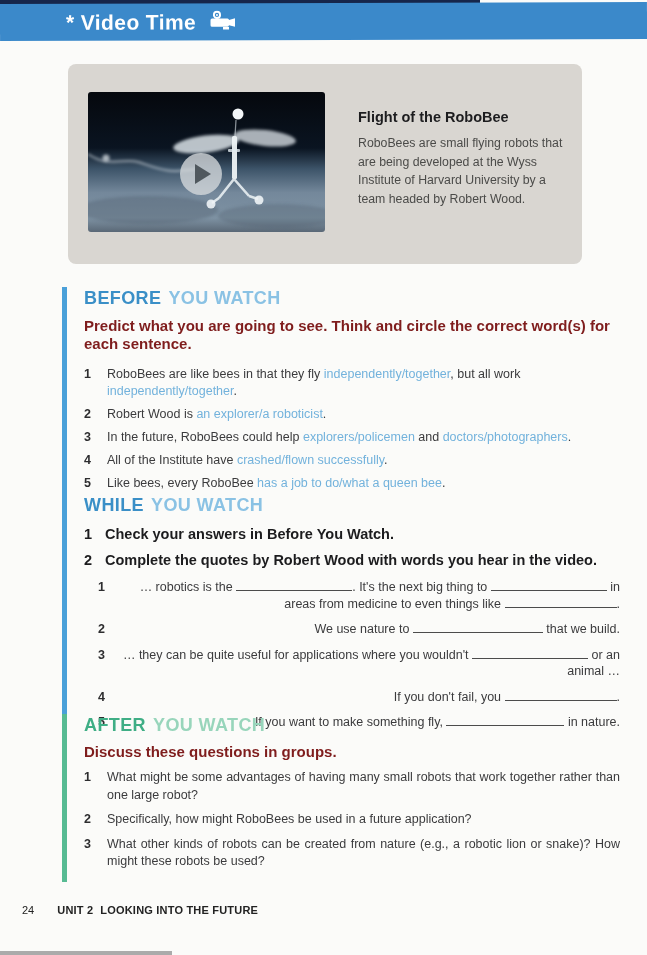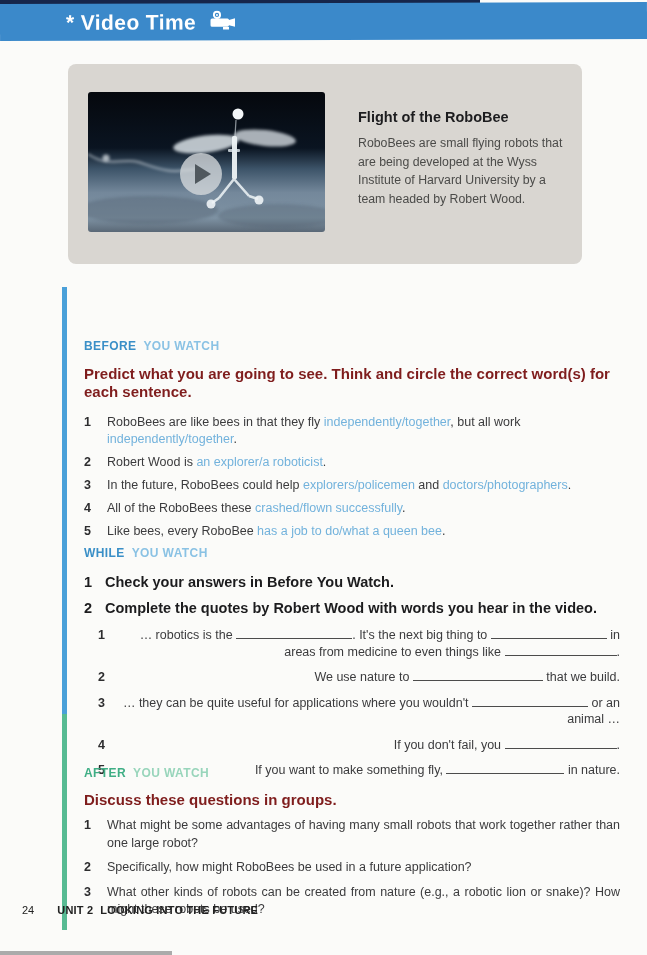--- a/index.html
+++ b/index.html
@@ -50,21 +50,21 @@
 
   
   .section {
     position:absolute; left:62px; width:558px; box-sizing:border-box;
     border-left:5px solid var(--accent,#4aa0d9);
     padding:1px 0 4px 17px;
   }
   #sec-0 { top:287px; }
   #sec-1 { top:494px; }
   #sec-2 { top:714px; }
-  .sec-head { font-size:12px; font-weight:bold; letter-spacing:0.4px; line-height:20px;margin-top:48px; }
+  .sec-head { font-size:18px; font-weight:bold; letter-spacing:0.4px; line-height:20px; }
   .sec-head .strong { color:var(--strong); }
   .sec-head .light  { color:var(--light); margin-left:7px; }
   .instruction {
     margin:9px 0 13px 0; font-size:15px; font-weight:bold;
     line-height:18px; color:#7f1d1d; max-width:528px;
   }
   #sec-2 .instruction { margin:8px 0 8px 0; }
 
   .ex-item { display:flex; margin-bottom:6px; font-size:12.5px; line-height:17px; color:#3b3b3d; }
   .ex-item .num { flex:0 0 23px; font-weight:bold; color:#2d2d2f; }
@@ -168,21 +168,21 @@
         <div class="ex-item">
           <span class="num">2</span>
           <span class="body"><span class="plain">Robert Wood is </span><span class="choice">an explorer/a roboticist</span><span class="plain">.</span></span>
         </div>
         <div class="ex-item">
           <span class="num">3</span>
           <span class="body"><span class="plain">In the future, RoboBees could help </span><span class="choice">explorers/policemen</span><span class="plain"> and </span><span class="choice">doctors/photographers</span><span class="plain">.</span></span>
         </div>
         <div class="ex-item">
           <span class="num">4</span>
-          <span class="body"><span class="plain">All of the RoboBees these </span><span class="choice">crashed/flown successfully</span><span class="plain">.</span></span>
+          <span class="body"><span class="plain">All of the Institute have </span><span class="choice">crashed/flown successfully</span><span class="plain">.</span></span>
         </div>
         <div class="ex-item">
           <span class="num">5</span>
           <span class="body"><span class="plain">Like bees, every RoboBee </span><span class="choice">has a job to do/what a queen bee</span><span class="plain">.</span></span>
         </div>
       </div>
   </section>
 
   <section class="section" id="sec-1" style="--accent: #4aa0d9; --strong: #3a8fc7; --light: #8ac2e4;">
     <div class="sec-head">

